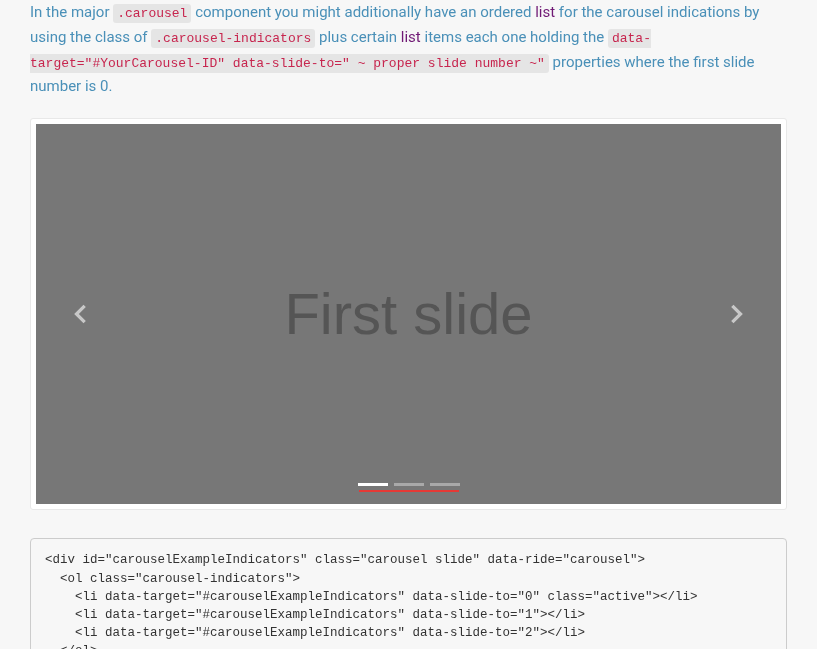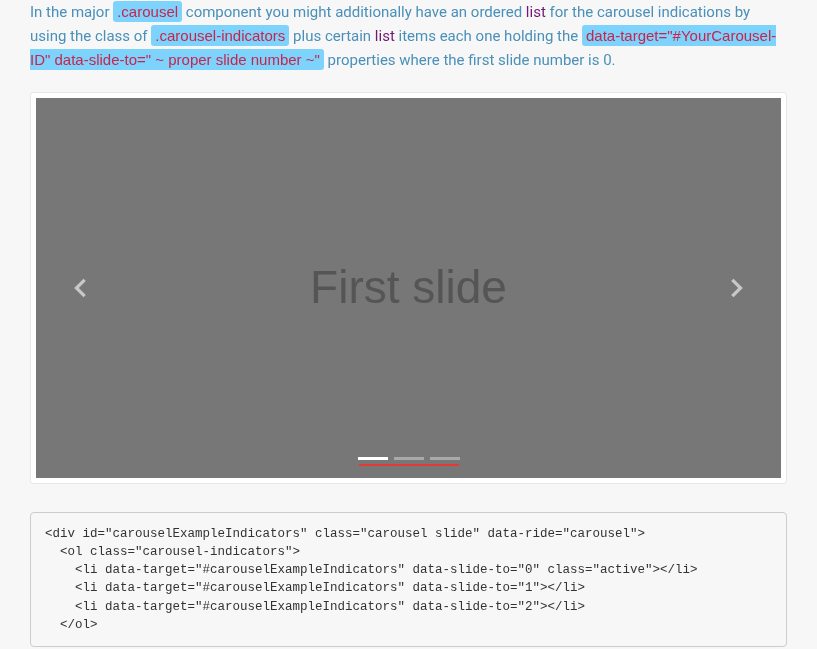--- a/index.html
+++ b/index.html
@@ -12,24 +12,24 @@
     font-size: 15px;
     line-height: 1.6;
   }
   .intro-text {
     margin-bottom: 20px;
   }
   .intro-text p {
     color: #4a90b8;
   }
   code.inline-code {
-    background: #7dd3fc;
+    background: #e5e5e5;
     color: #c7254e;
-    font-family: Liberation Sans, sans-serif;
-    font-size: 15px;
+    font-family: Liberation Mono, monospace;
+    font-size: 13px;
     padding: 2px 4px;
     border-radius: 3px;
   }
   .highlight-word {
     color: #701a75;
   }
   .carousel-wrap {
     background: #fff;
     padding: 5px;
     border: 1px solid #e8e8e8;
@@ -41,21 +41,21 @@
     background: #777777;
     height: 380px;
     width: 100%;
     overflow: hidden;
   }
   .carousel-slide-text {
     position: absolute;
     top: 50%;
     left: 50%;
     transform: translate(-50%, -50%);
-    font-size: 46px;
+    font-size: 58px;
     color: #555555;
     font-weight: 400;
     font-family: "Helvetica Neue", Helvetica, Arial, sans-serif;
   }
   .carousel-control {
     position: absolute;
     top: 50%;
     transform: translateY(-50%);
     color: #fff;
     opacity: 0.6;

